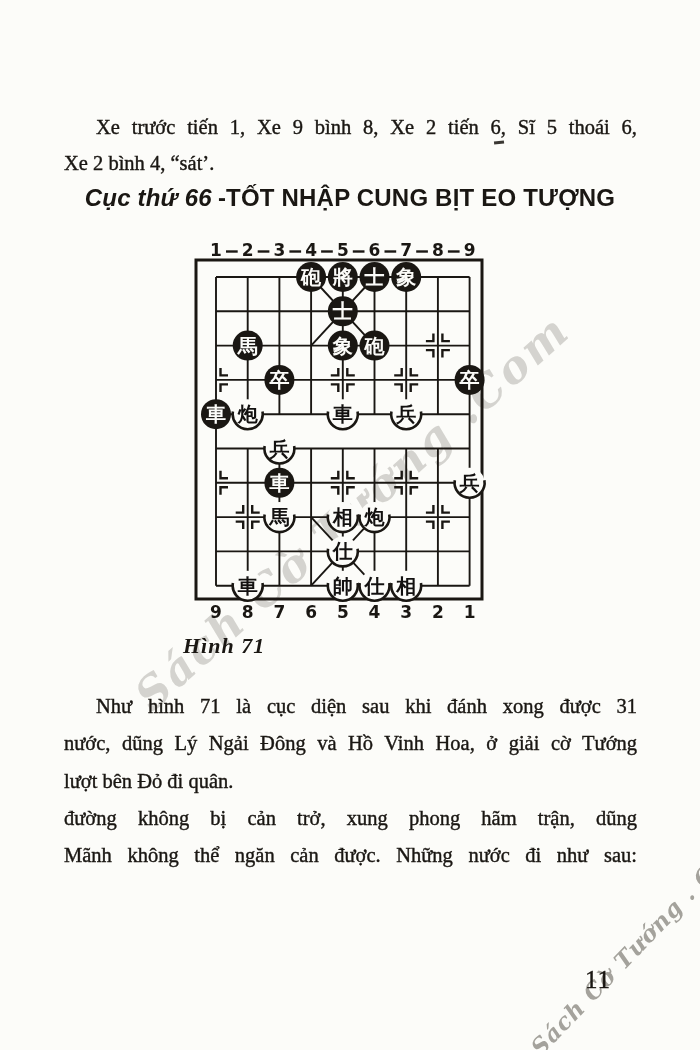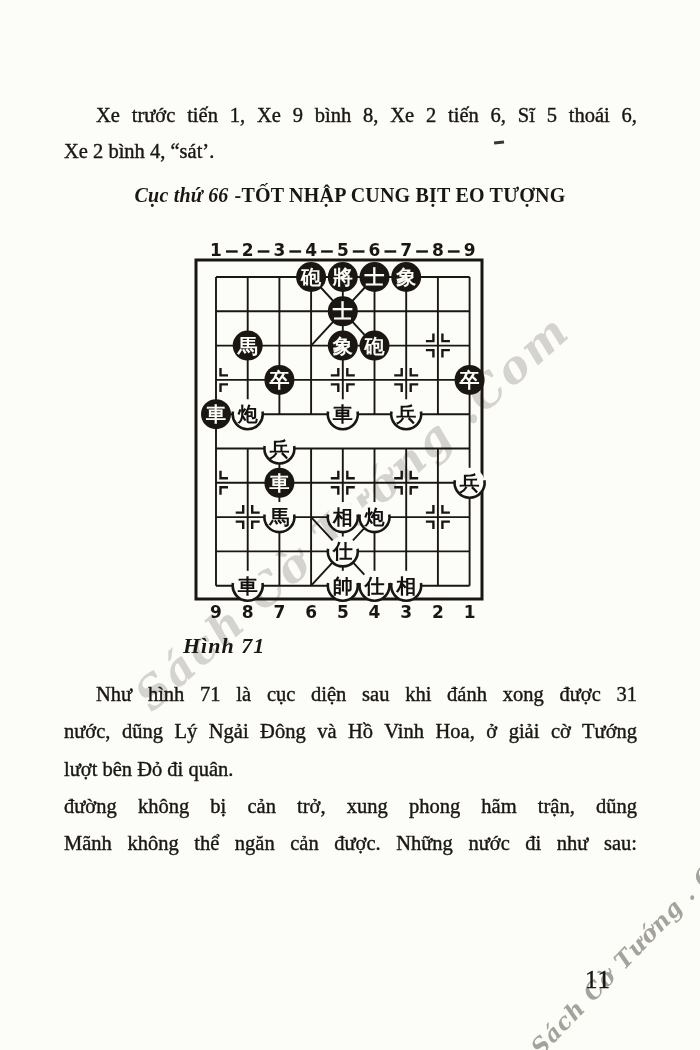--- a/index.html
+++ b/index.html
@@ -44,30 +44,30 @@
   .textblock{
     position:absolute;
     left:64px; width:573px;
     font-size:20.5px;
     -webkit-text-stroke:0.4px #1a1713;
   }
   #intro-block{top:97px; line-height:36px;}
   #body-block{top:676px; line-height:37.3px;}
   .line{white-space:normal;}
   .line.just{text-align:justify; text-align-last:justify;}
-  .line.indent{padding-left:32px;}
+  .line.indent{padding-left:32px;margin-top:12px;}
 
   
   #heading{
     position:absolute;
     left:40px; top:184px; width:620px;
     text-align:center;
-    font-family:Liberation Serif, serif;
-    font-weight:bold;
-    font-size:20px;
+    font-family:Liberation Sans, sans-serif;
+    font-weight:bold;
+    font-size:24px;
     letter-spacing:0.2px;
     white-space:nowrap;
   }
   #heading .h-lead{font-style:italic; margin-right:6px;}
 
   
   #board-svg{
     position:absolute;
     left:183px; top:240px;
   }

